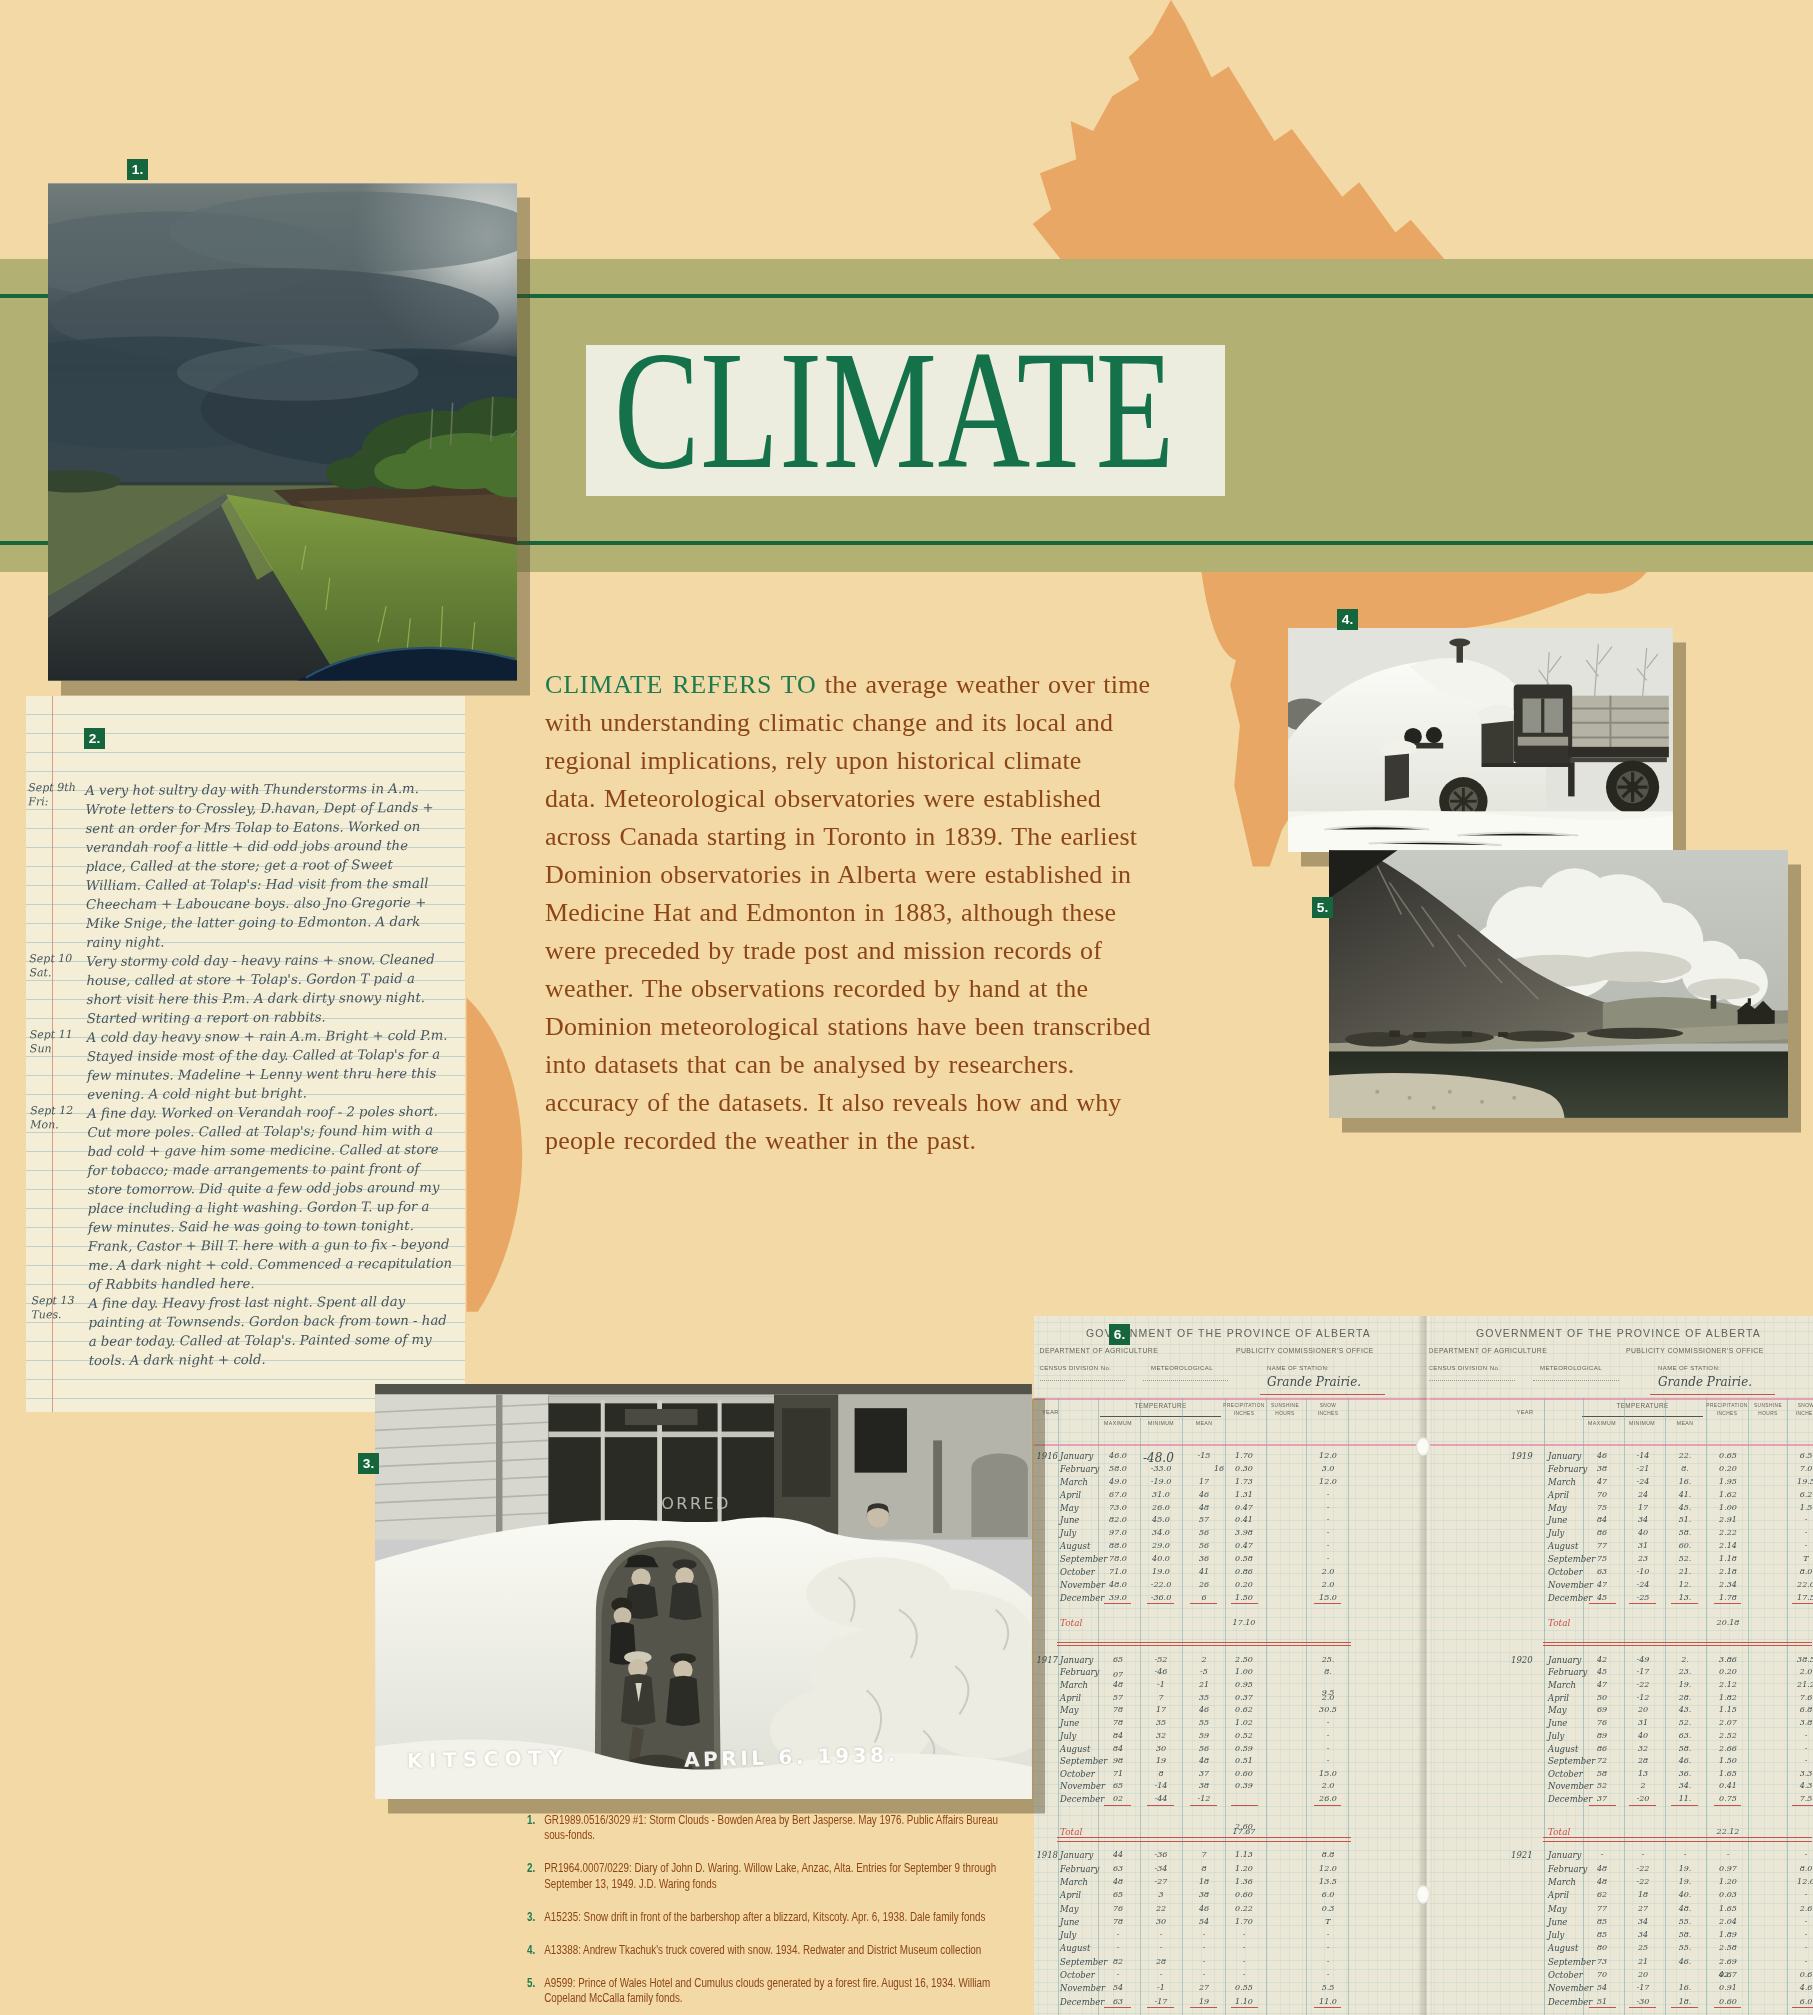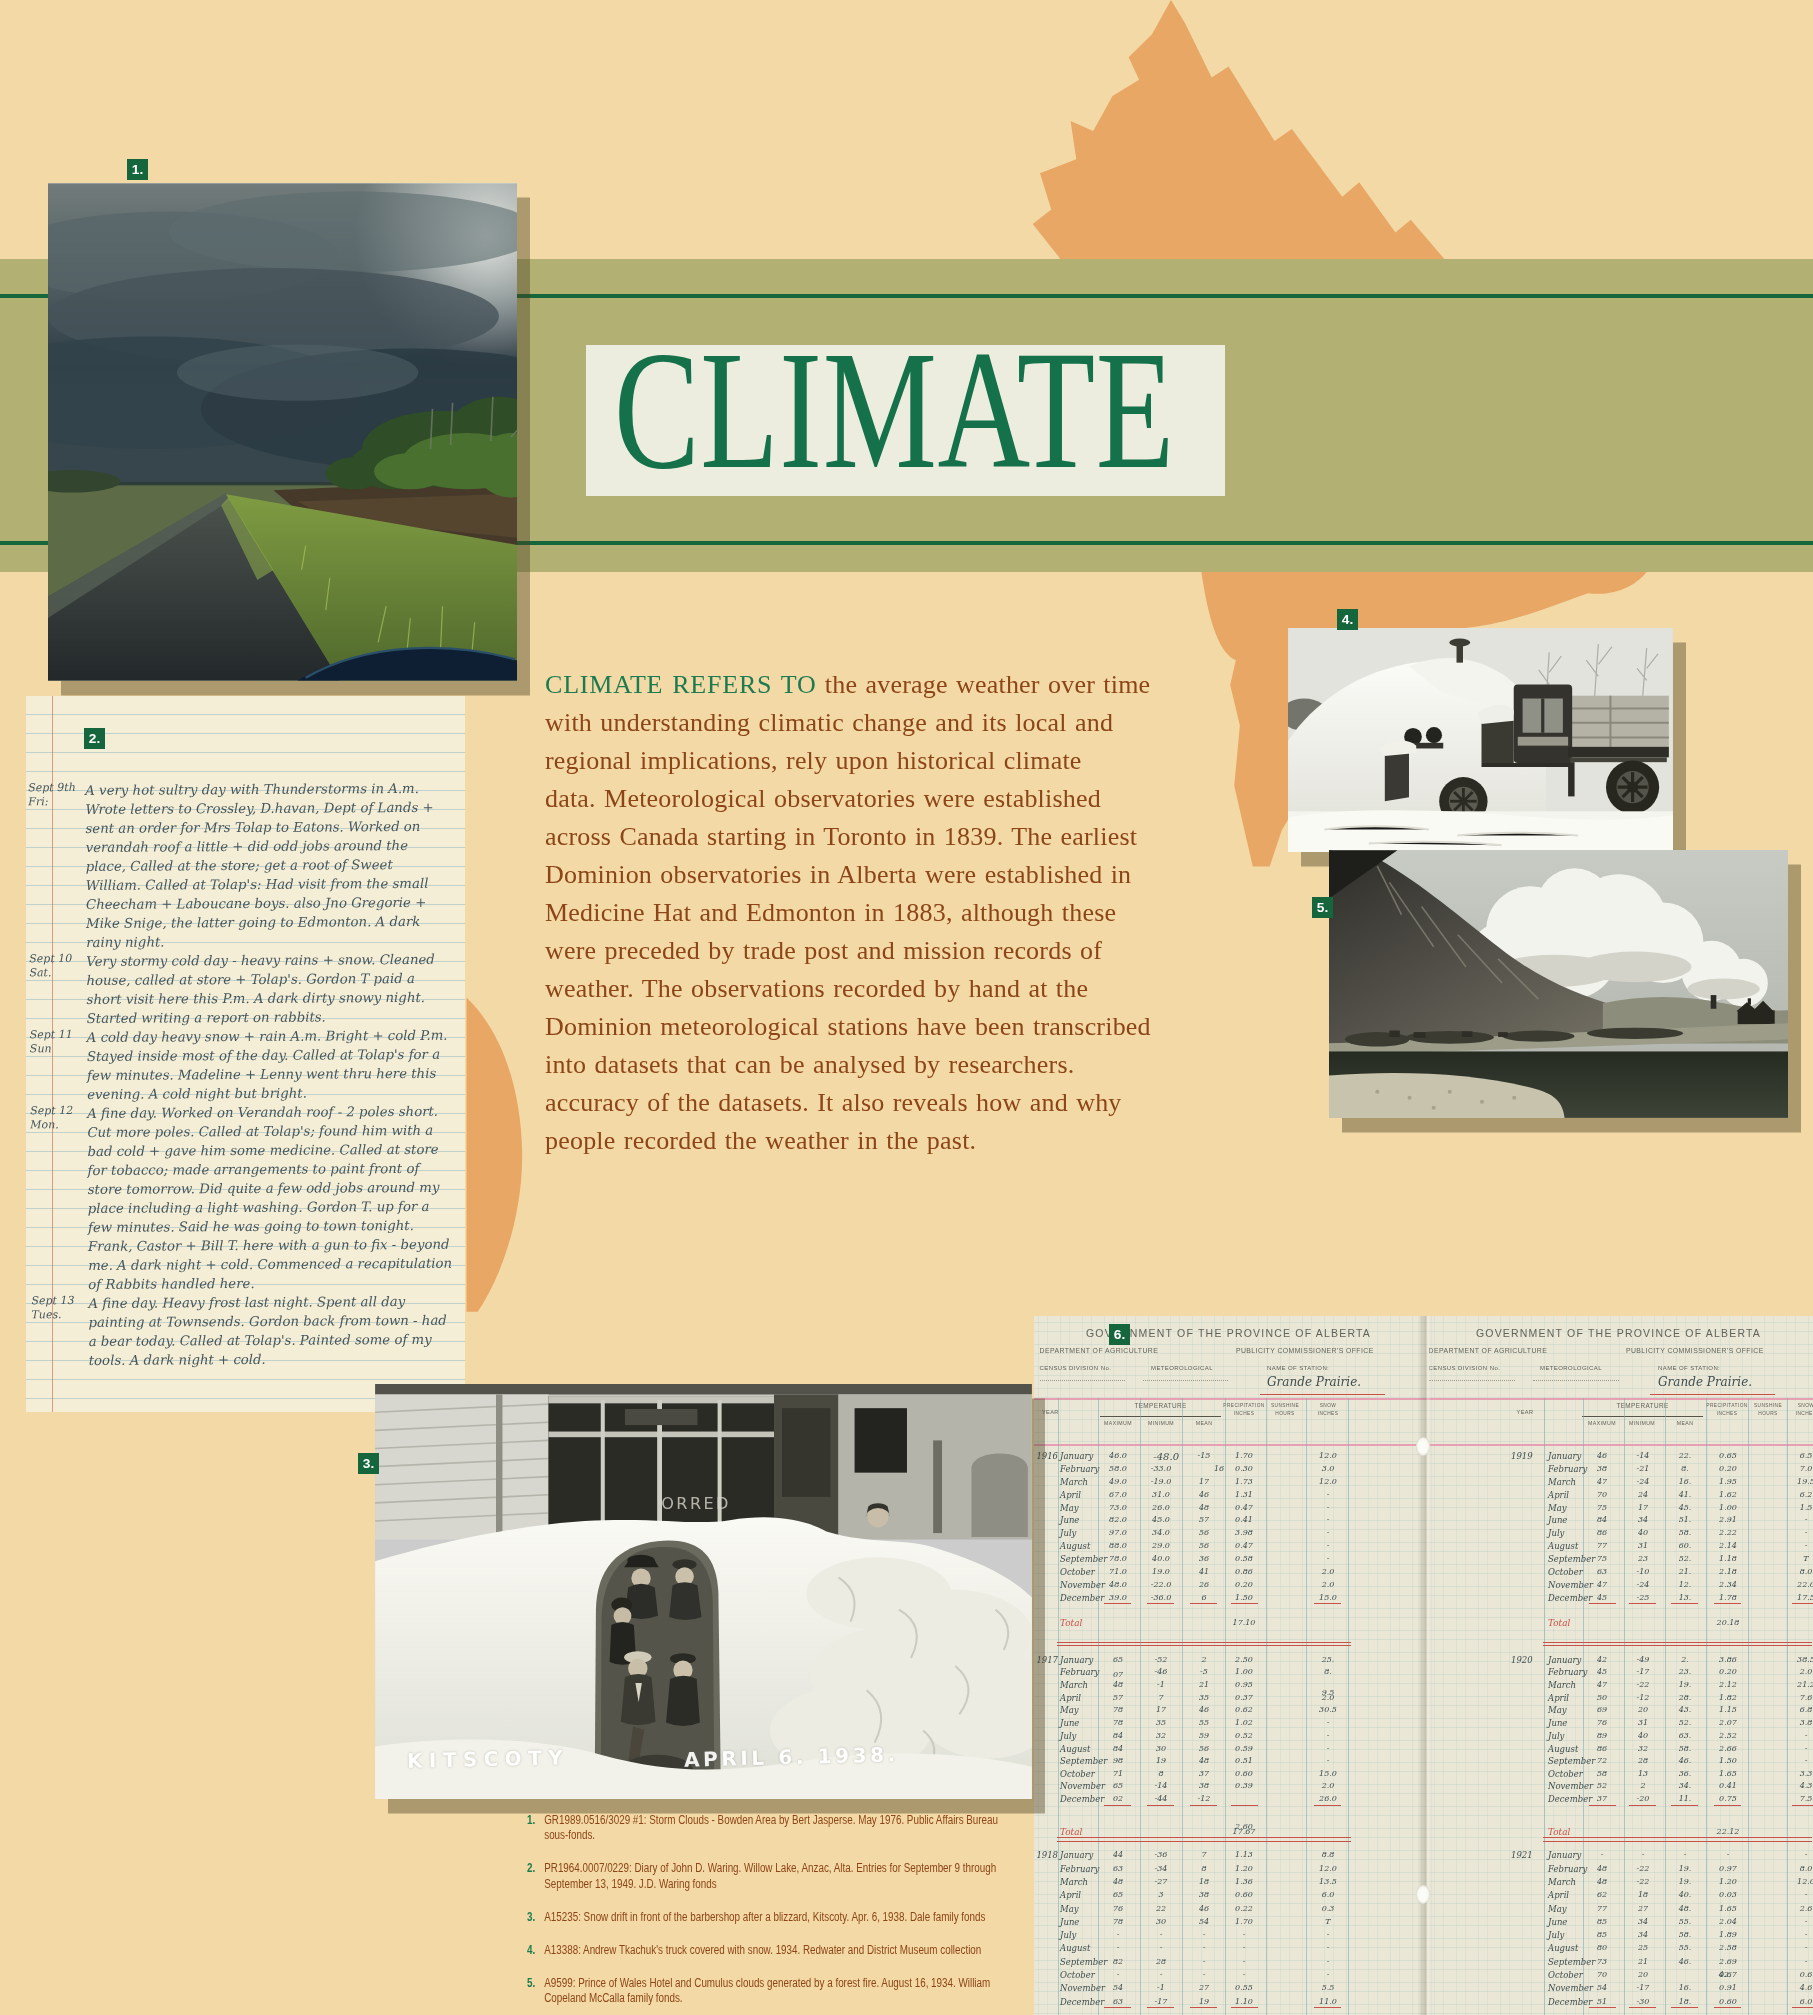--- a/index.html
+++ b/index.html
@@ -199,21 +199,21 @@
         <div class="vline" style="left: 64px; top: 82px; height: 681px;"></div>
         <div class="vline" style="left: 106px; top: 82px; height: 681px;"></div>
         <div class="vline" style="left: 148px; top: 82px; height: 681px;"></div>
         <div class="vline" style="left: 191px; top: 82px; height: 681px;"></div>
         <div class="vline" style="left: 232px; top: 82px; height: 681px;"></div>
         <div class="vline" style="left: 272px; top: 82px; height: 681px;"></div>
         <div class="vline" style="left: 314px; top: 82px; height: 681px;"></div>
         <div class="lp-abs hand" style="left: 2.4px; top: 135px; width: 32px; font-size: 8.5px;">1916</div>
         <div class="lp-abs hand" style="left: 26px; top: 135px; font-size: 8.5px;">January</div>
         <div class="lp-abs hand" style="left: 66px; top: 135px; width: 36px; text-align: center; font-size: 8px;">46.0</div>
-        <div class="lp-abs hand" style="left: 109px; top: 135px; width: 36px; text-align: right; font-size: 10px;">-48.0</div>
+        <div class="lp-abs hand" style="left: 109px; top: 135px; width: 36px; text-align: left; font-size: 12px;">-48.0</div>
         <div class="lp-abs hand" style="left: 152px; top: 135px; width: 36px; text-align: center; font-size: 8px;">-15</div>
         <div class="lp-abs hand" style="left: 192px; top: 135px; width: 36px; text-align: center; font-size: 8px;">1.70</div>
         <div class="lp-abs hand" style="left: 276px; top: 135px; width: 36px; text-align: center; font-size: 8px;">12.0</div>
         <div class="lp-abs hand" style="left: 26px; top: 148px; font-size: 8.5px;">February</div>
         <div class="lp-abs hand" style="left: 66px; top: 148px; width: 36px; text-align: center; font-size: 8px;">58.0</div>
         <div class="lp-abs hand" style="left: 109px; top: 148px; width: 36px; text-align: center; font-size: 8px;">-33.0</div>
         <div class="lp-abs hand" style="left: 167px; top: 148px; width: 36px; text-align: center; font-size: 8px;">16</div>
         <div class="lp-abs hand" style="left: 192px; top: 148px; width: 36px; text-align: center; font-size: 8px;">0.30</div>
         <div class="lp-abs hand" style="left: 276px; top: 148px; width: 36px; text-align: center; font-size: 8px;">3.0</div>
         <div class="lp-abs hand" style="left: 26px; top: 161px; font-size: 8.5px;">March</div>

